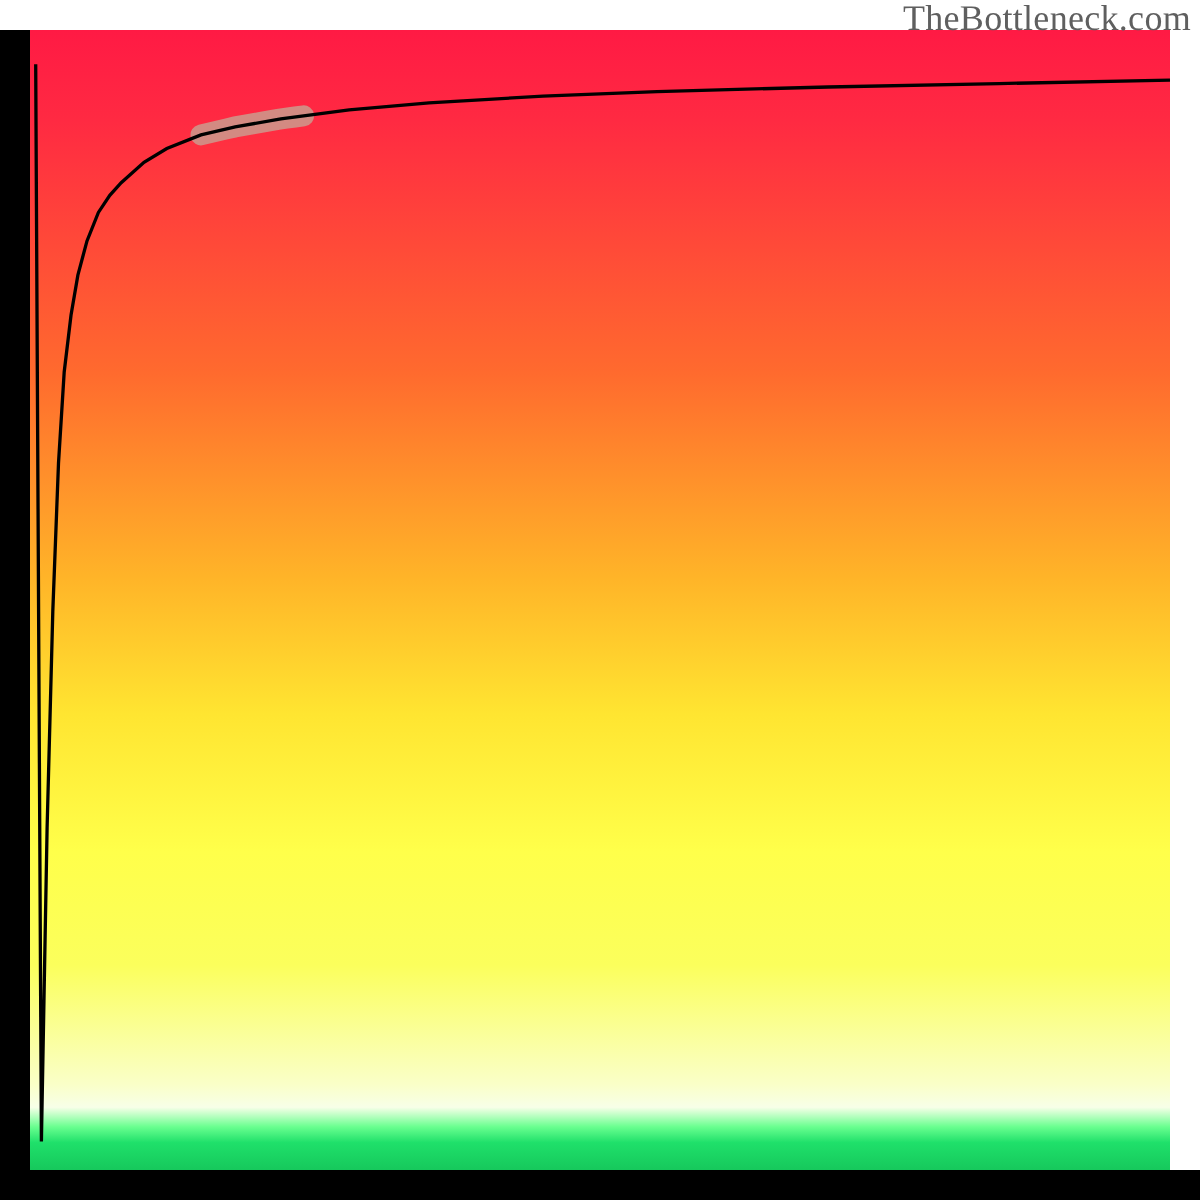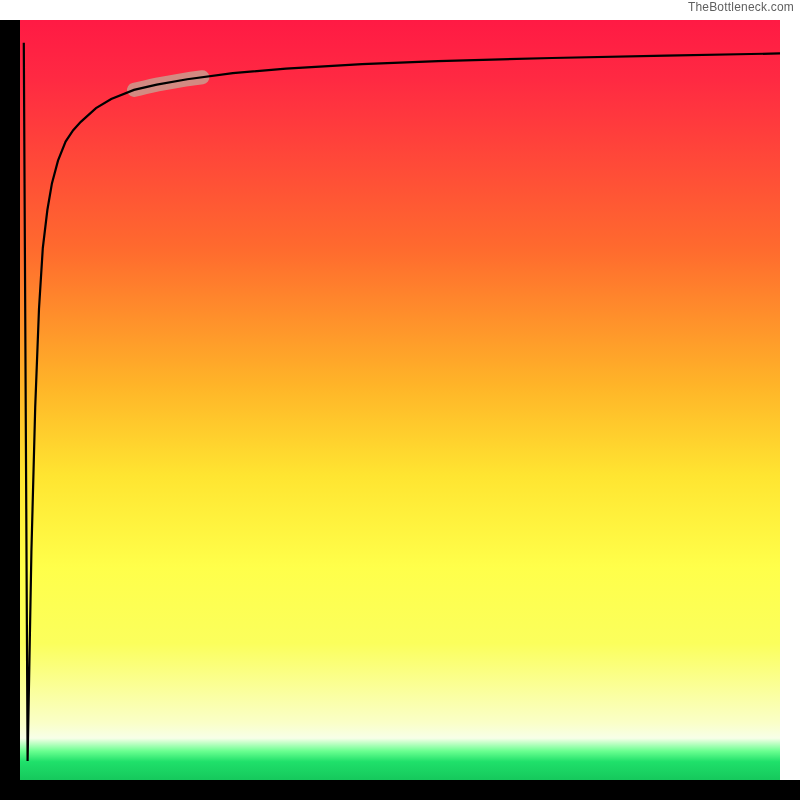--- a/index.html
+++ b/index.html
@@ -43,22 +43,22 @@
     left: 0;
     top: 780px;
     width: 800px;
     height: 20px;
     background: #000;
   }
   .attrib {
     position: absolute;
     top: 0;
     right: 6px;
-    font-family: Liberation Sans, sans-serif;
-    font-size: 12px;
+    font-family: Liberation Serif, serif;
+    font-size: 24px;
     color: #5f5f5f;
     letter-spacing: 0.2px;
   }
   .curve-svg {
     position: absolute;
     left: 20px;
     top: 20px;
     width: 760px;
     height: 760px;
     pointer-events: none;

